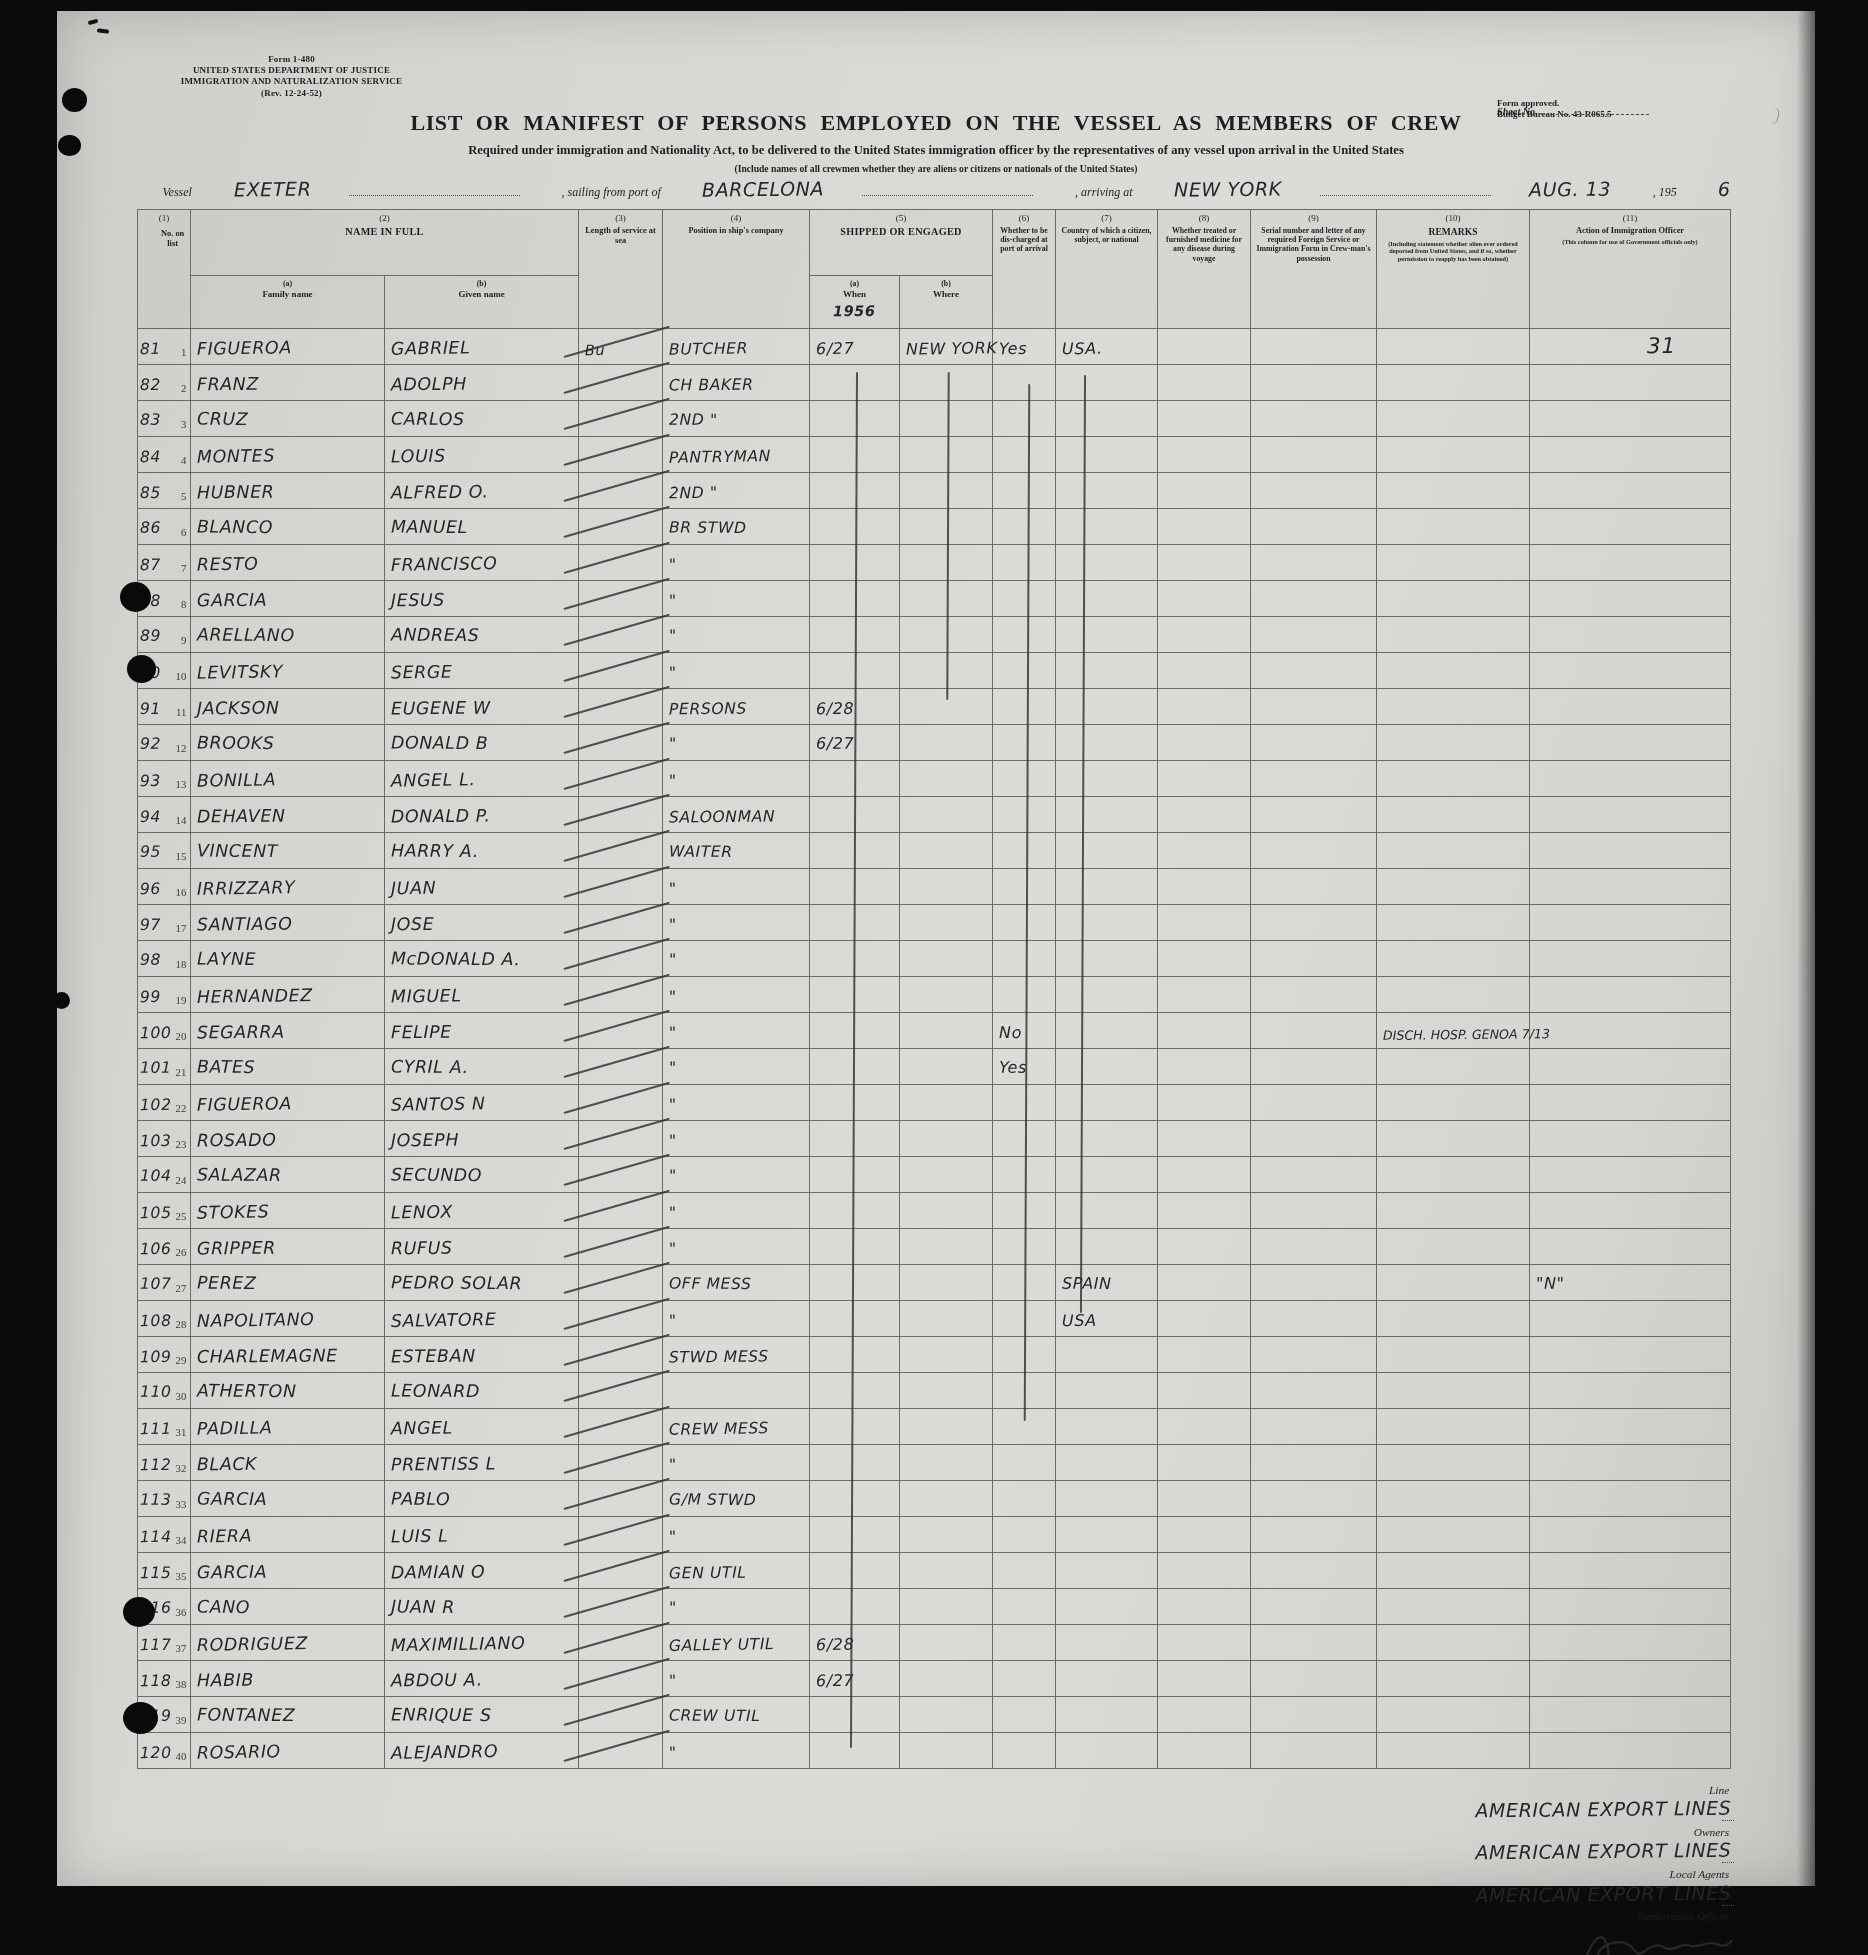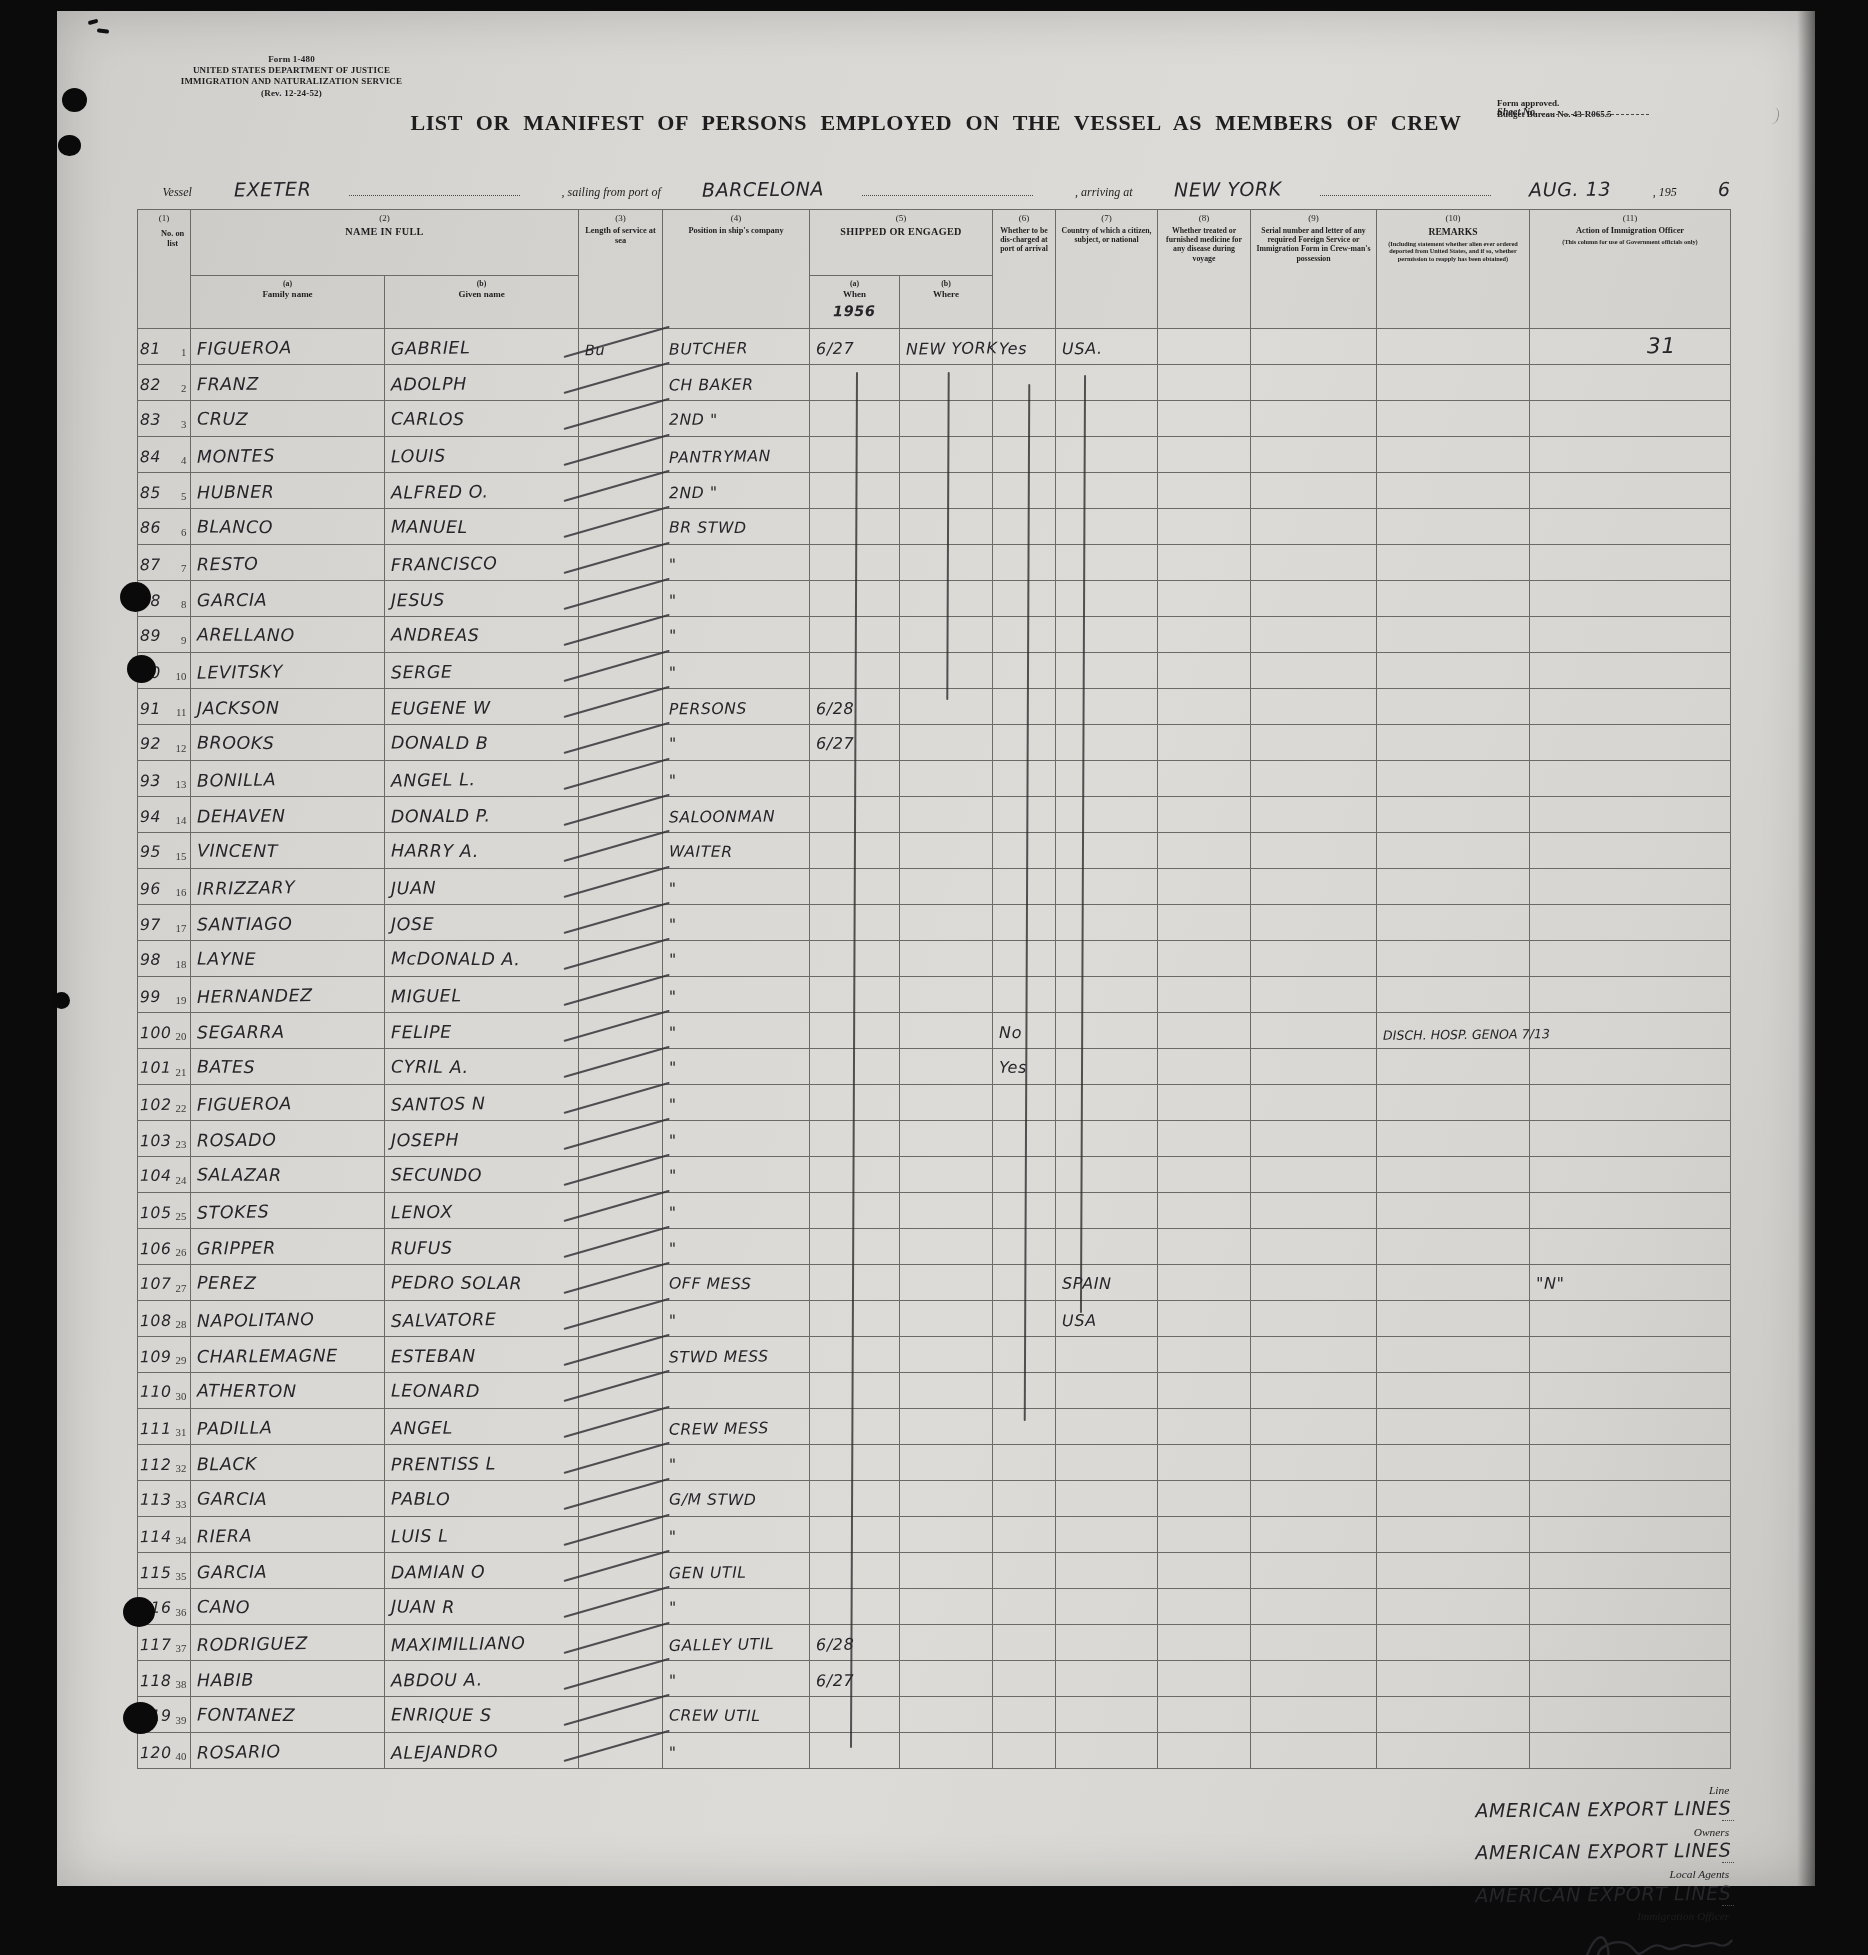--- a/index.html
+++ b/index.html
@@ -109,20 +109,22 @@
   <div class="approved">
     <div>Form approved.</div>
     <div>Budget Bureau No. 43-R065.5</div>
   </div>
 
   <div class="sheet-no">
     <span>Sheet No.</span><span class="dashes"></span>
   </div>
 
   <div class="title">LIST OR MANIFEST OF PERSONS EMPLOYED ON THE VESSEL AS MEMBERS OF CREW</div>
+  <div class="subtitle">Required under immigration and Nationality Act, to be delivered to the United States immigration officer by the representatives of any vessel upon arrival in the United States</div>
+  <div class="subtitle2">(Include names of all crewmen whether they are aliens or citizens or nationals of the United States)</div>
 
   <div class="vessel-line">
     <span class="vlabel">Vessel</span>
     <span class="hw lg">EXETER</span>
     <span class="vfill"></span>
     <span class="vlabel">, sailing from port of</span>
     <span class="hw lg">BARCELONA</span>
     <span class="vfill"></span>
     <span class="vlabel">, arriving at</span>
     <span class="hw lg">NEW YORK</span>

